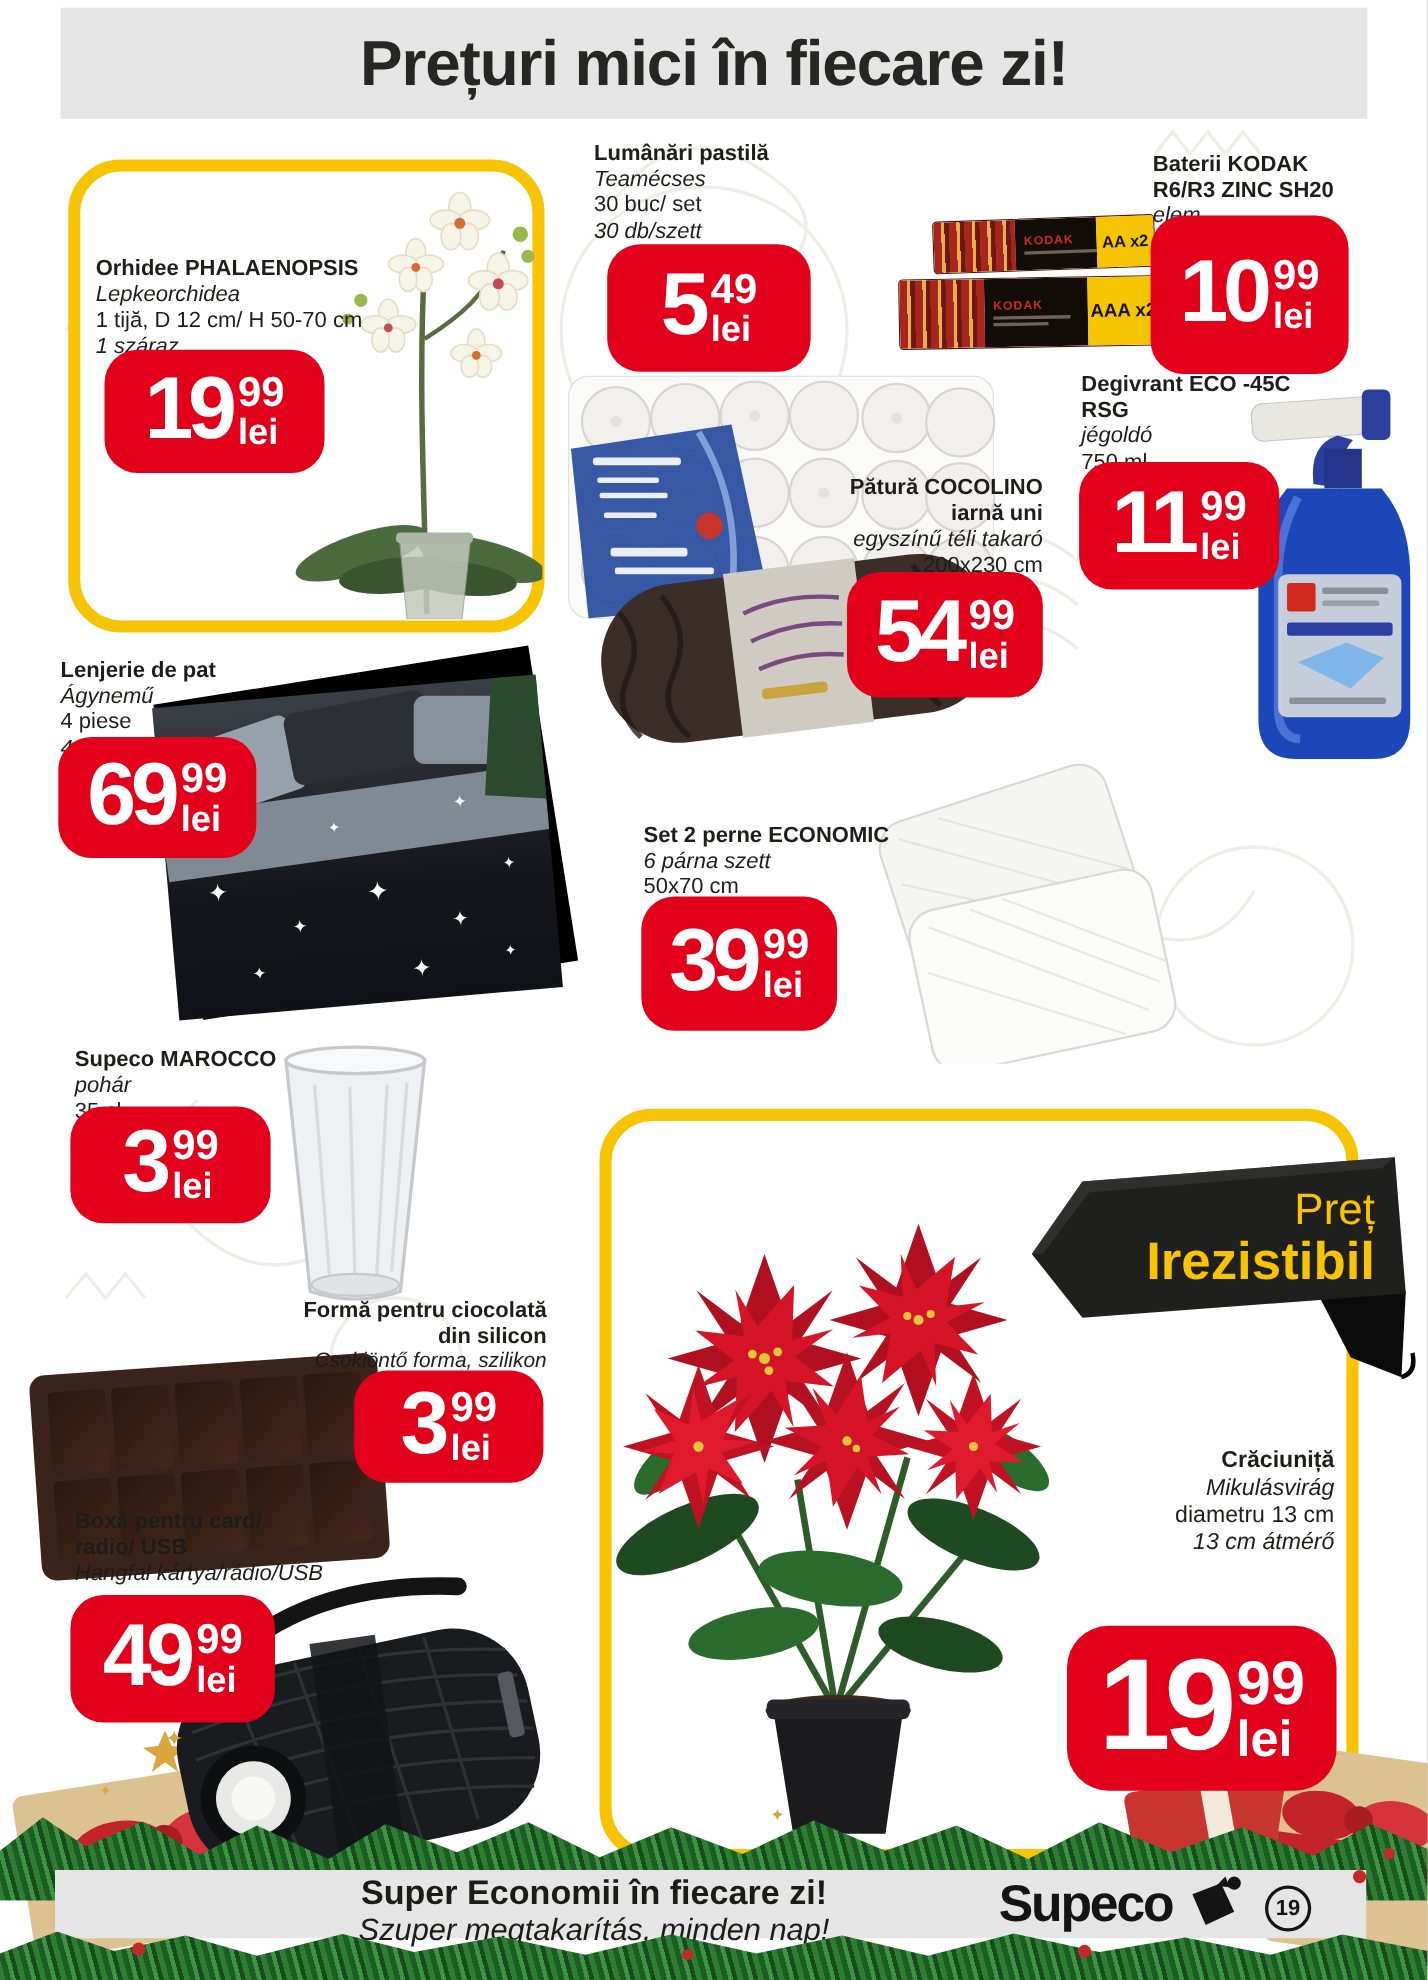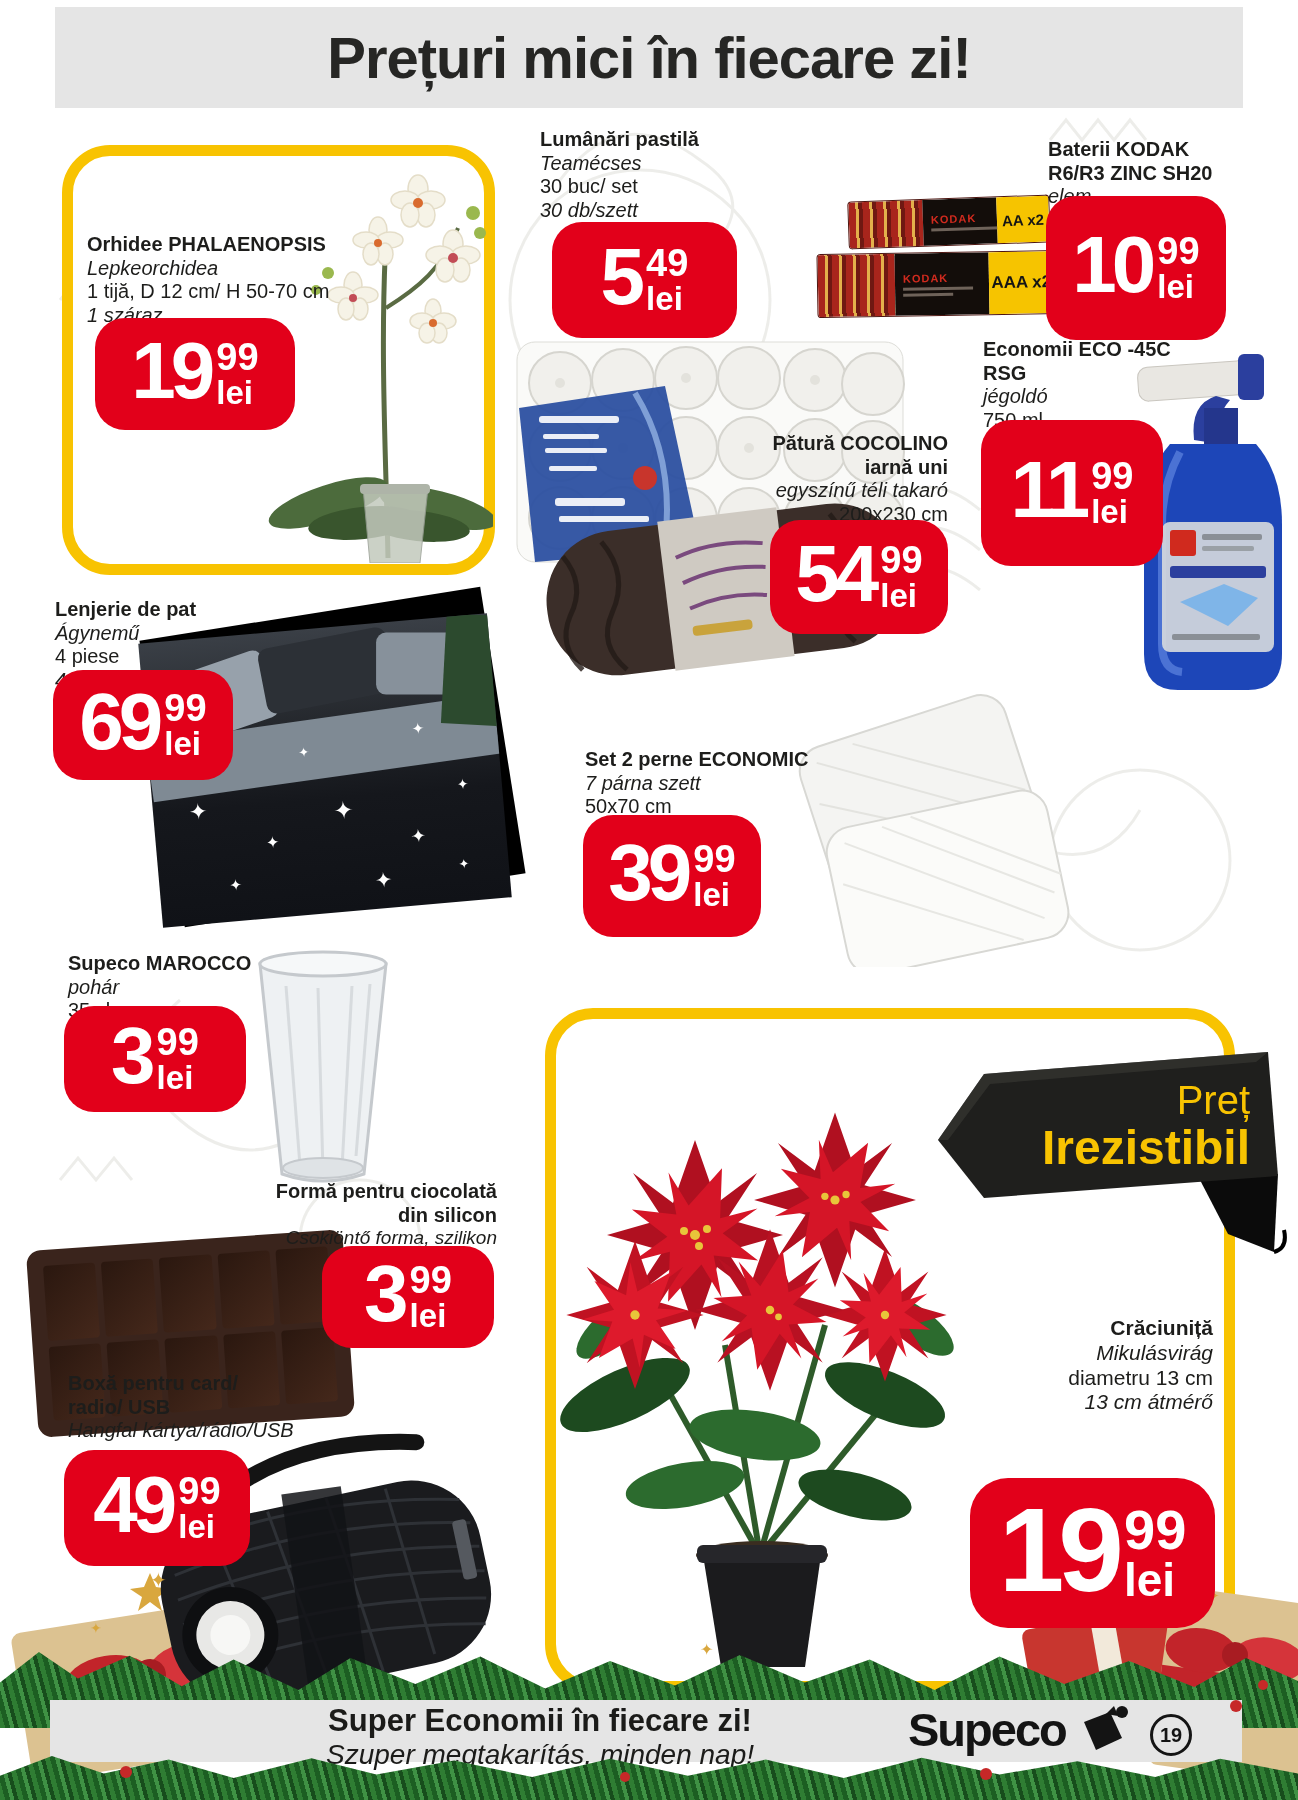--- a/index.html
+++ b/index.html
@@ -255,41 +255,41 @@
   </div>
   <div class="pb" style="left:1046px;top:196px;width:180px;height:144px;">
     <span class="pb-int">10</span>
     <span class="pb-col">
         <span class="pb-dec">99</span>
     <span class="pb-cur">lei</span>
       </span>
   </div>
 
   <div class="pt" style="left:983px;top:338px;">
-    <div class="b">Economii ECO -45C</div>
+    <div class="b">Degivrant ECO -45C</div>
     <div class="b">RSG</div>
     <div class="i">jégoldó</div>
     <div>750 ml</div>
   </div>
   <svg class="photo" style="left:1120px;top:352px;" width="178" height="345" viewBox="0 0 178 345">
     <rect x="18" y="12" width="110" height="34" rx="10" fill="#e9e7e2" stroke="#c9c6bf" transform="rotate(-4 73 29)"></rect>
     <rect x="118" y="2" width="26" height="46" rx="6" fill="#2b3f9e"></rect>
     <path d="M96 44 q-26 8 -22 44 l26 4 q-6 -26 10 -44 z" fill="#2b3f9e"></path>
     <rect x="84" y="56" width="34" height="36" fill="#24368c"></rect>
     <path d="M50 92 h86 q26 30 26 80 v130 q0 36 -34 36 h-70 q-34 0 -34 -36 v-130 q0 -50 26 -80 z" fill="#1d46b8"></path>
     <path d="M60 100 q-18 34 -18 72 v120 q0 26 20 28" stroke="#5f85e0" stroke-width="8" fill="none" opacity="0.7"></path>
     <rect x="42" y="170" width="112" height="130" rx="8" fill="#d4d8dc" opacity="0.92"></rect>
     <rect x="50" y="178" width="26" height="26" rx="3" fill="#d02a1e"></rect>
     <rect x="82" y="182" width="60" height="6" rx="2" fill="#8a8f96"></rect>
     <rect x="82" y="194" width="52" height="5" rx="2" fill="#9aa0a6"></rect>
     <rect x="50" y="214" width="96" height="12" rx="3" fill="#2b3f9e"></rect>
     <path d="M60 250 l44 -18 34 14 -30 28 z" fill="#7fb5e8"></path>
     <rect x="52" y="282" width="88" height="6" rx="2" fill="#8a8f96"></rect>
   </svg>
-  <div class="pb" style="left:981px;top:420px;width:182px;height:146px;">
+  <div class="pb" style="left:981px;top:420px;width:182px;height:116px;">
     <span class="pb-int">11</span>
     <span class="pb-col">
         <span class="pb-dec">99</span>
     <span class="pb-cur">lei</span>
       </span>
   </div>
 
   <div class="pt right" style="left:660px;top:432px;width:288px;">
     <div class="b">Pătură COCOLINO</div>
     <div class="b">iarnă uni</div>
@@ -349,21 +349,21 @@
   <div class="pb" style="left:53px;top:670px;width:180px;height:110px;">
     <span class="pb-int">69</span>
     <span class="pb-col">
         <span class="pb-dec">99</span>
     <span class="pb-cur">lei</span>
       </span>
   </div>
 
   <div class="pt" style="left:585px;top:748px;">
     <div class="b">Set 2 perne ECONOMIC</div>
-    <div class="i">7 párna szett</div>
+    <div class="i">6 párna szett</div>
     <div>50x70 cm</div>
   </div>
   <svg class="photo" style="left:775px;top:692px;" width="310" height="275" viewBox="0 0 310 275">
     <g transform="rotate(-18 130 100)">
       <rect x="35" y="30" width="215" height="150" rx="26" fill="#f4f4f2" stroke="#d8d8d4" stroke-width="2"></rect>
       <g stroke="#e3e3df" stroke-width="2">
           <path d="M55 45 L230 160"></path>
           <path d="M95 38 L245 135"></path>
           <path d="M45 85 L200 175"></path>
         </g>

